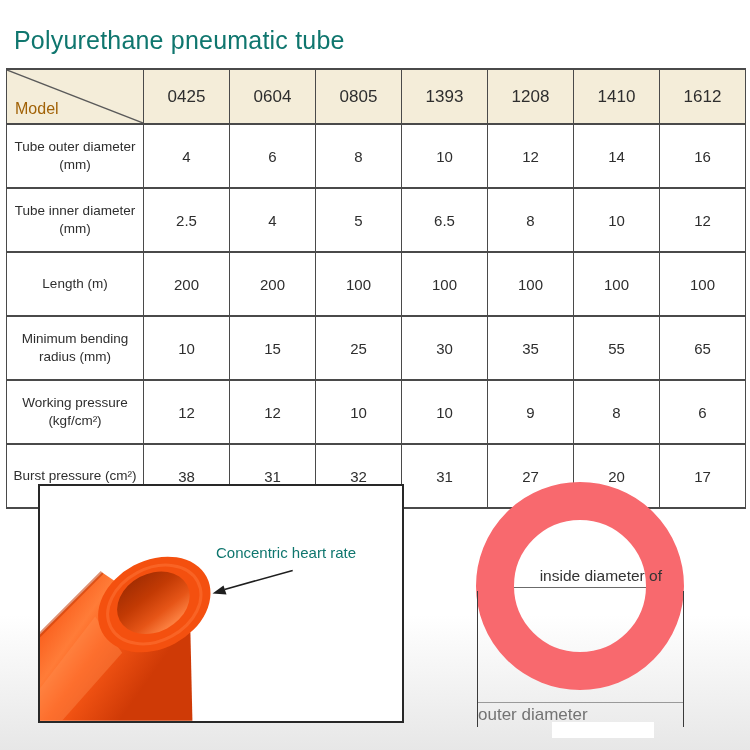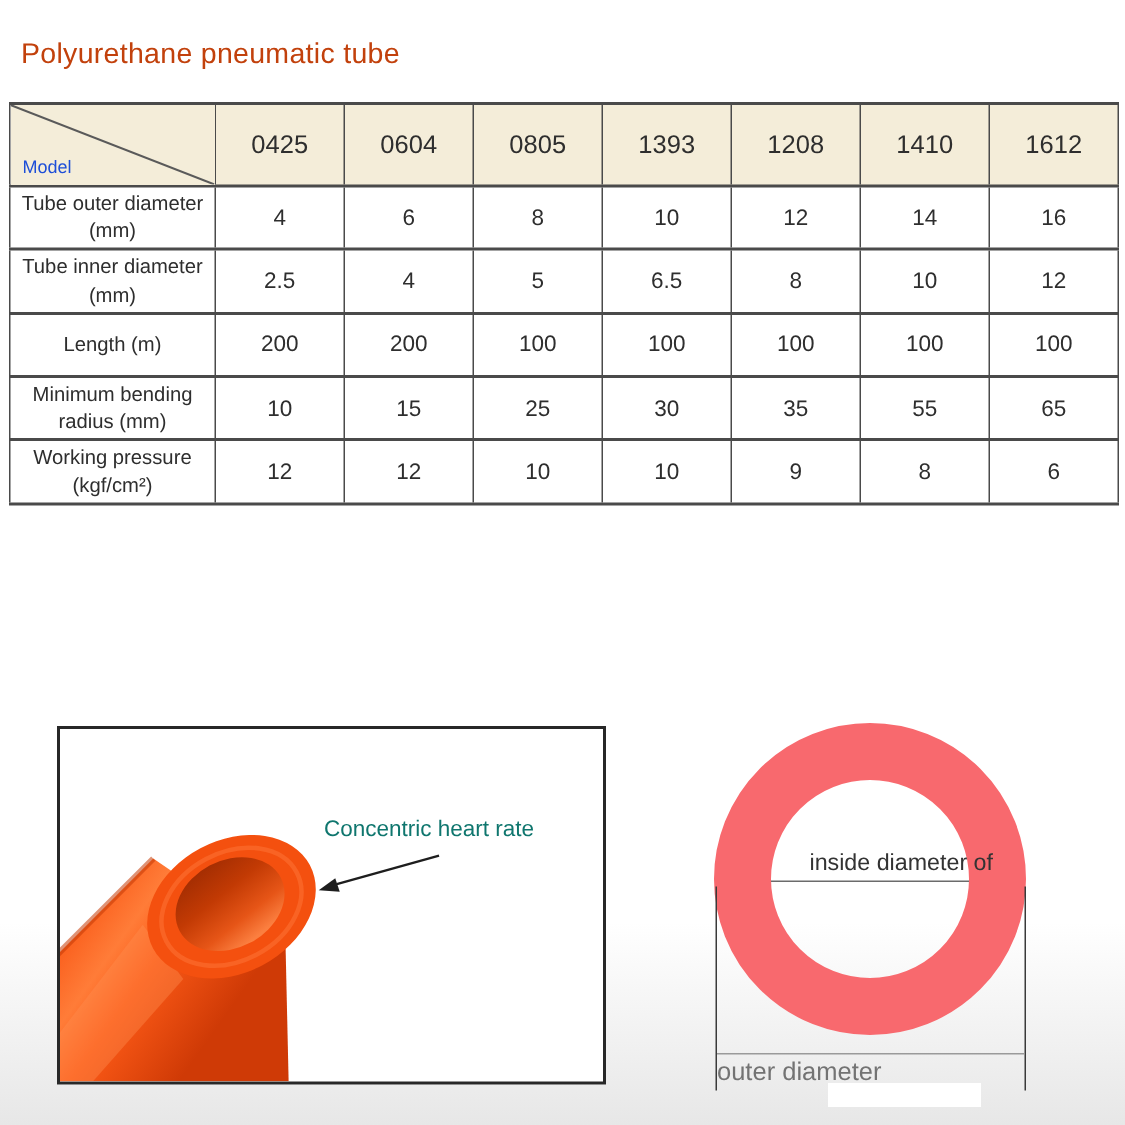--- a/index.html
+++ b/index.html
@@ -5,21 +5,21 @@
   html,body{margin:0;padding:0;}
   body{
     position:relative;width:750px;height:750px;overflow:hidden;
     background:#ffffff;
     font-family:"Liberation Sans", sans-serif;
     color:var(--text,#2f2f2f);
   }
   
   .page-title{
     position:absolute;left:14px;top:26px;margin:0;
-    font-size:19px;font-weight:400;color:#c2410c;letter-spacing:.2px;
+    font-size:25px;font-weight:400;color:#0f766e;letter-spacing:.2px;
   }
   
   .bg-grad{
     position:absolute;left:0;top:615px;width:750px;height:135px;
     background:linear-gradient(to bottom, rgba(233,233,233,0) 0%, #e7e7e7 100%);
   }
   
   table.spec{
     position:absolute;left:6px;top:68px;width:738px;
     border-collapse:collapse;table-layout:fixed;
@@ -31,29 +31,29 @@
     border:1px solid var(--table_border,#4a4a4a);
     border-top-width:2px;border-bottom-width:2px;
     text-align:center;vertical-align:middle;
     padding:2px 3px;box-sizing:border-box;
     background:#ffffff;
   }
   table.spec thead th{
     background:var(--table_header_bg,#f4edd9);
     height:55px;font-size:17px;font-weight:400;color:#2e2e2e;
   }
-  table.spec tbody tr{height:42px;margin-top:46px;}
+  table.spec tbody tr{height:64px;margin-top:46px;}
   table.spec td{font-size:15px;color:#2e2e2e;}
   table.spec th.row-label{
     background:#ffffff;font-weight:400;font-size:13.5px;color:#2e2e2e;line-height:1.35;
   }
   th.corner{position:relative;padding:0;}
   th.corner svg{position:absolute;left:0;top:0;width:100%;height:100%;}
   th.corner .corner-text{
-    position:absolute;left:8px;bottom:5px;font-size:12px;color:#1d4ed8;font-weight:400;
+    position:absolute;left:8px;bottom:5px;font-size:16px;color:#a16207;font-weight:400;
   }
   
   .tube-frame{
     position:absolute;left:38px;top:484px;width:362px;height:235px;
     background:#ffffff;border:2px solid #282828;
   }
   .tube-frame svg{position:absolute;left:0;top:0;width:100%;height:100%;}
   .tube-annotation{
     position:absolute;left:176px;top:58px;
     font-size:15px;color:#0f766e;white-space:nowrap;
@@ -164,20 +164,30 @@
     </tr>
     <tr>
       <th class="row-label">Working pressure (kgf/cm²)</th>
       <td>12</td>
       <td>12</td>
       <td>10</td>
       <td>10</td>
       <td>9</td>
       <td>8</td>
       <td>6</td>
+    </tr>
+    <tr>
+      <th class="row-label">Burst pressure (cm²)</th>
+      <td>38</td>
+      <td>31</td>
+      <td>32</td>
+      <td>31</td>
+      <td>27</td>
+      <td>20</td>
+      <td>17</td>
     </tr>
   </tbody>
 </table>
 
 <div class="tube-frame">
   <svg viewBox="0 0 361 234">
     <defs>
       <linearGradient id="bodyG" x1="0" y1="0" x2="0.84" y2="0.55">
         <stop offset="0" stop-color="#d93c04"></stop>
         <stop offset="0.18" stop-color="#f85312"></stop>

